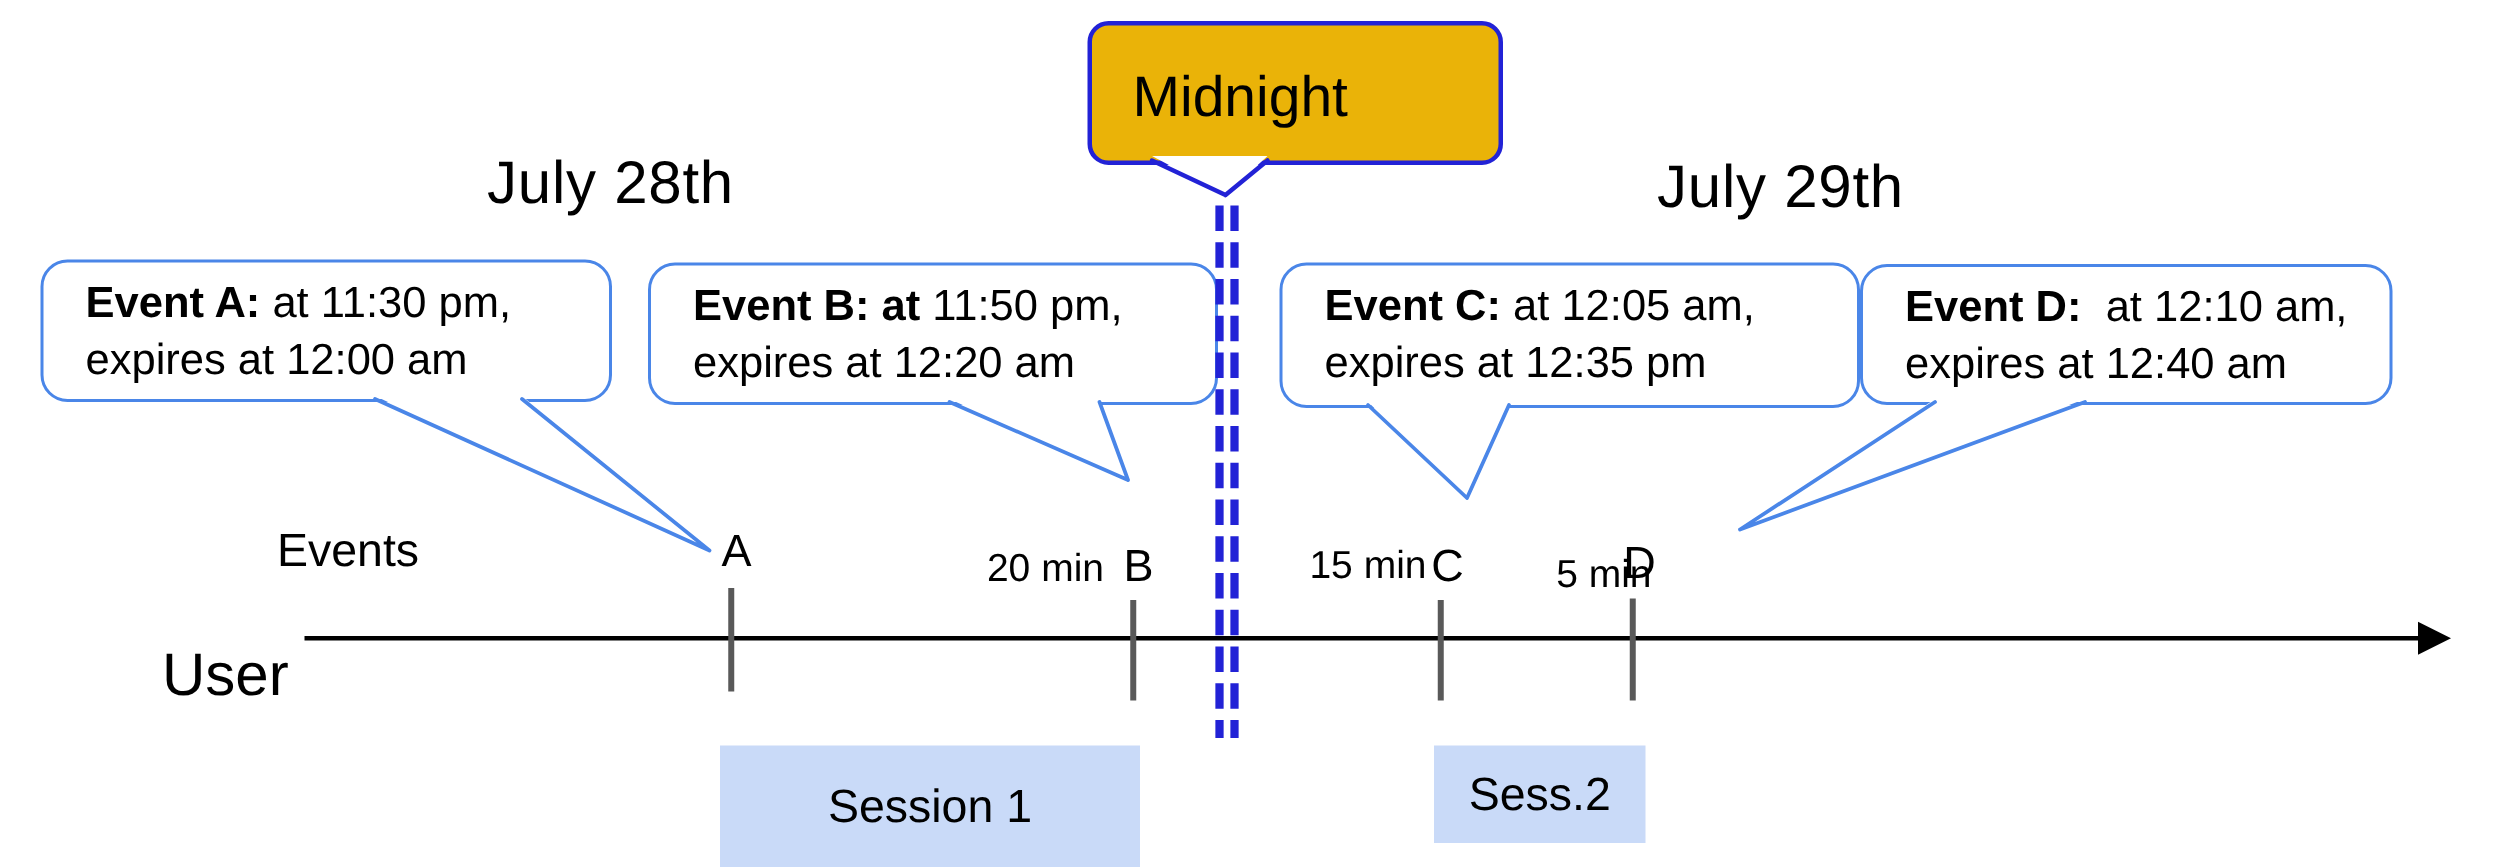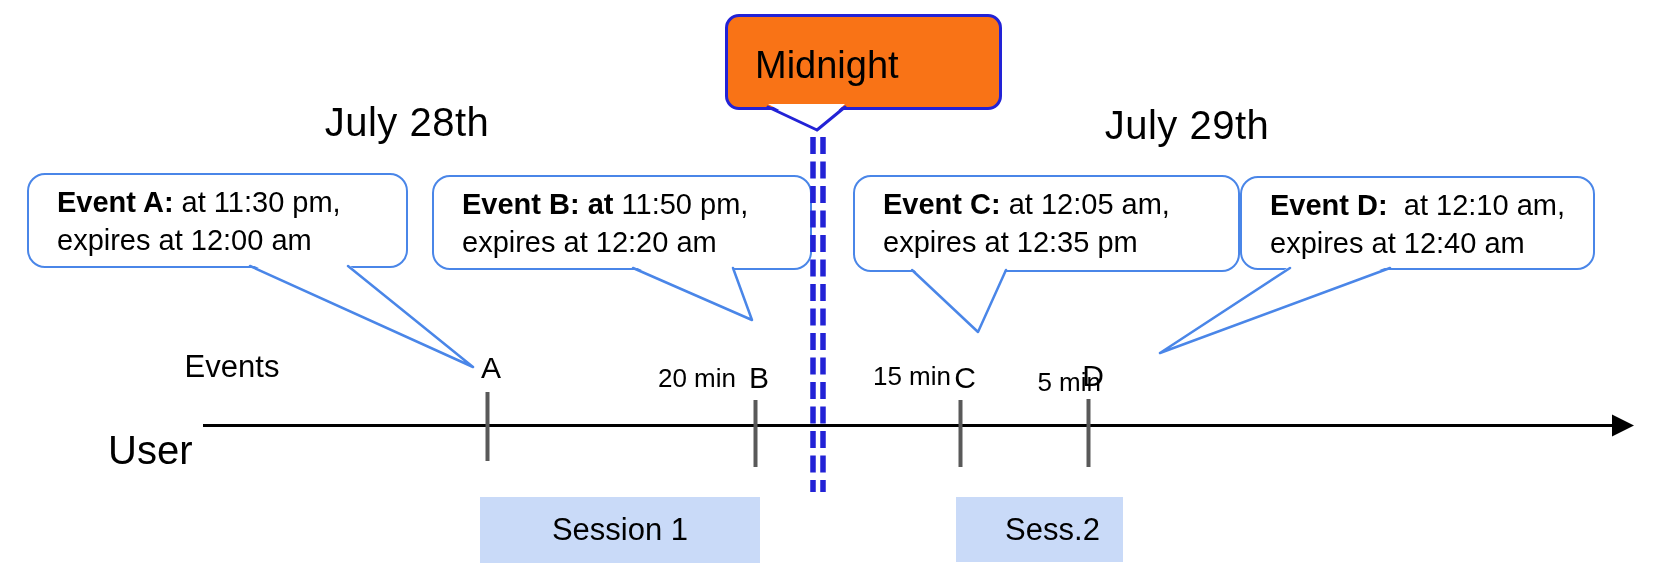--- a/index.html
+++ b/index.html
@@ -12,21 +12,21 @@
     font-size:40px; letter-spacing:0.5px;
   }
   .callout {
     position:absolute; background:#fff; box-sizing:border-box;
     border:2.5px solid var(--callout-border,#4a86e8); border-radius:18px;
     padding:8px 14px 0 28px; font-size:29px; line-height:38px;
   }
   .callout .bold { font-weight:bold; }
   .callout-line { white-space:pre; }
   .midnight-bubble {
-    position:absolute; background:#f97316; box-sizing:border-box;
+    position:absolute; background:#eab308; box-sizing:border-box;
     border:3px solid var(--midnight-border,#2222d6); border-radius:14px;
     padding:26px 0 0 27px; font-size:38px; line-height:44px;
   }
   .axis-label-events { position:absolute; width:220px; text-align:center; font-size:31px; }
   .axis-label-user   { position:absolute; font-size:40px; }
   .tick-letter { position:absolute; width:100px; text-align:center; font-size:30px; }
   .min-label   { position:absolute; width:140px; text-align:right; font-size:26px; }
   .session {
     position:absolute; background:var(--session-fill,#c9daf8);
     display:flex; align-items:center; justify-content:center; font-size:31px;
@@ -77,24 +77,24 @@
 
   <div class="tick-letter" style="left:441px; top:351px;">A</div>
   <div class="tick-letter" style="left:709px; top:361px;">B</div>
   <div class="tick-letter" style="left:915px; top:361px;">C</div>
   <div class="tick-letter" style="left:1043px; top:359px;">D</div>
 
   <div class="min-label" style="left:596px; top:363px;">20 min</div>
   <div class="min-label" style="left:811px; top:361px;">15 min</div>
   <div class="min-label" style="left:961px; top:367px;">5 min</div>
 
-  <div class="session" style="left:480px; top:497px; width:280px; height:66px;">
+  <div class="session" style="left:480px; top:497px; width:280px; height:82px;">
     <span>Session 1</span>
   </div>
-  <div class="session" style="left:956px; top:497px; width:141px; height:65px;padding-left:26px;">
+  <div class="session" style="left:956px; top:497px; width:141px; height:65px;">
     <span>Sess.2</span>
   </div>
 
   <svg class="overlay" width="1668" height="578" viewBox="0 0 1668 578">
 
     <line class="tl" x1="203" y1="425.5" x2="1613" y2="425.5"></line>
     <polygon class="arrowhead" points="1612,414.5 1612,436.5 1634,425.5"></polygon>
 
     <line class="tick" x1="487.5" y1="392" x2="487.5" y2="461"></line>
     <line class="tick" x1="755.5" y1="400" x2="755.5" y2="467"></line>

